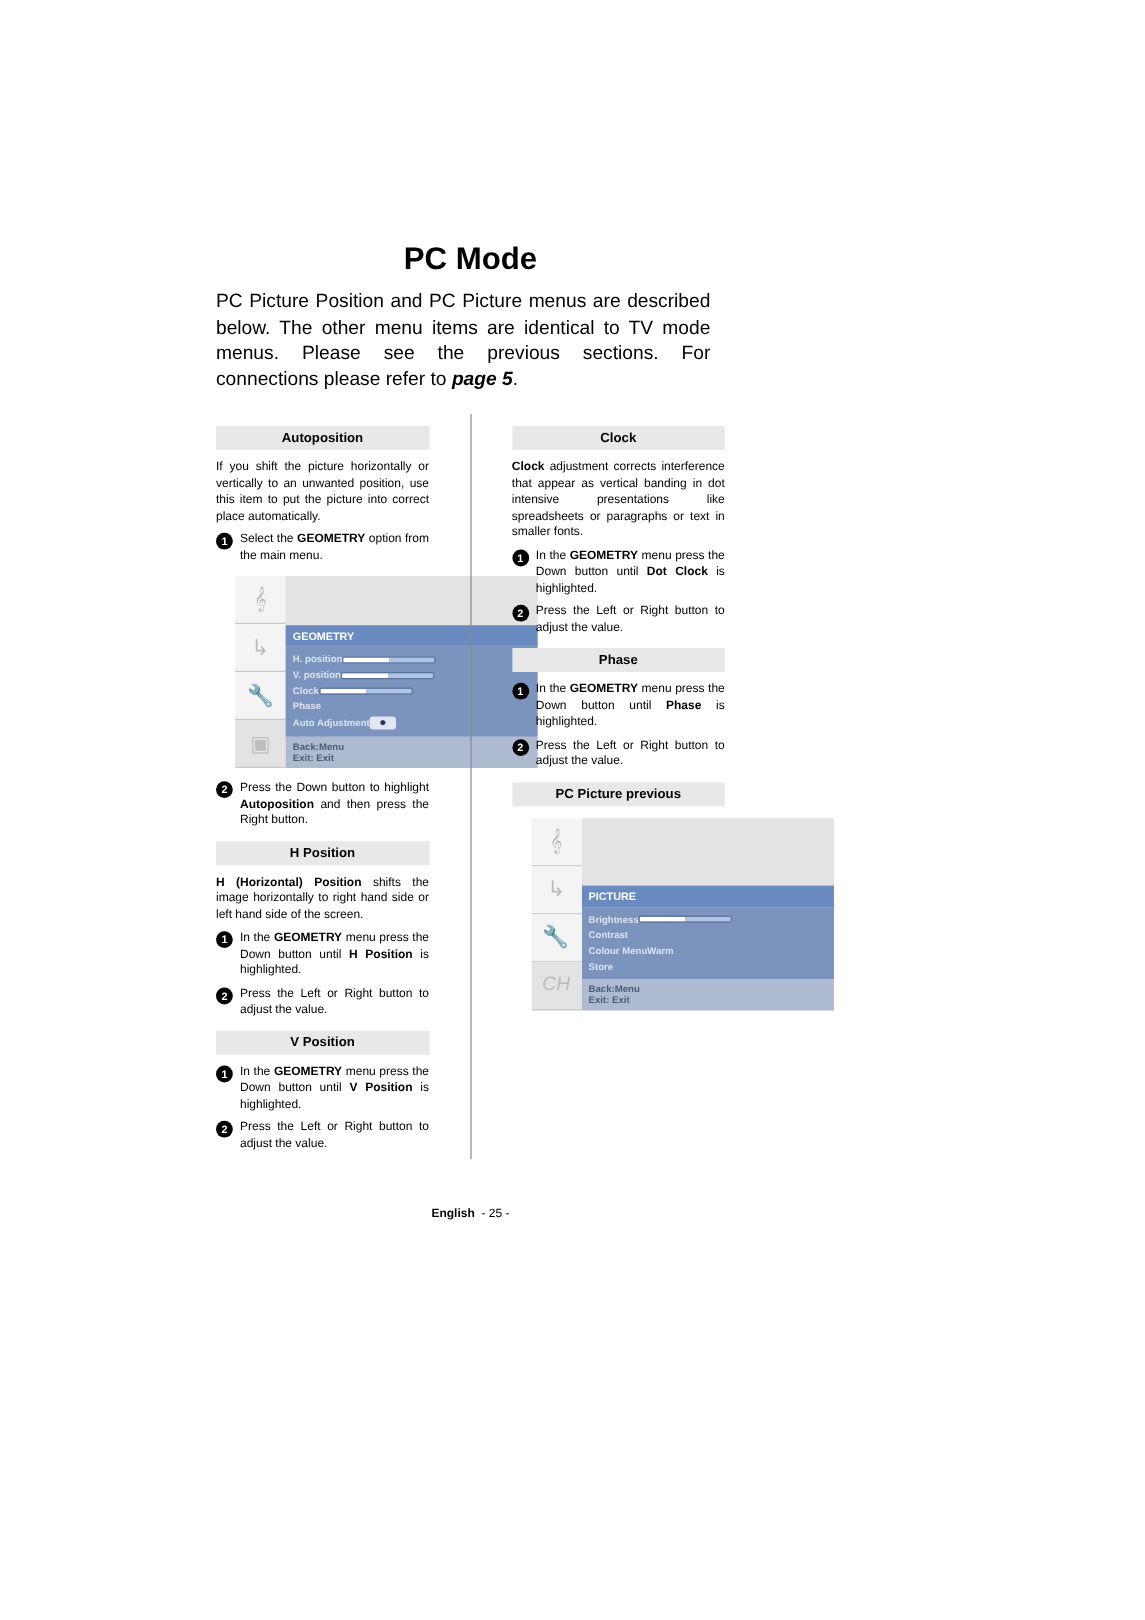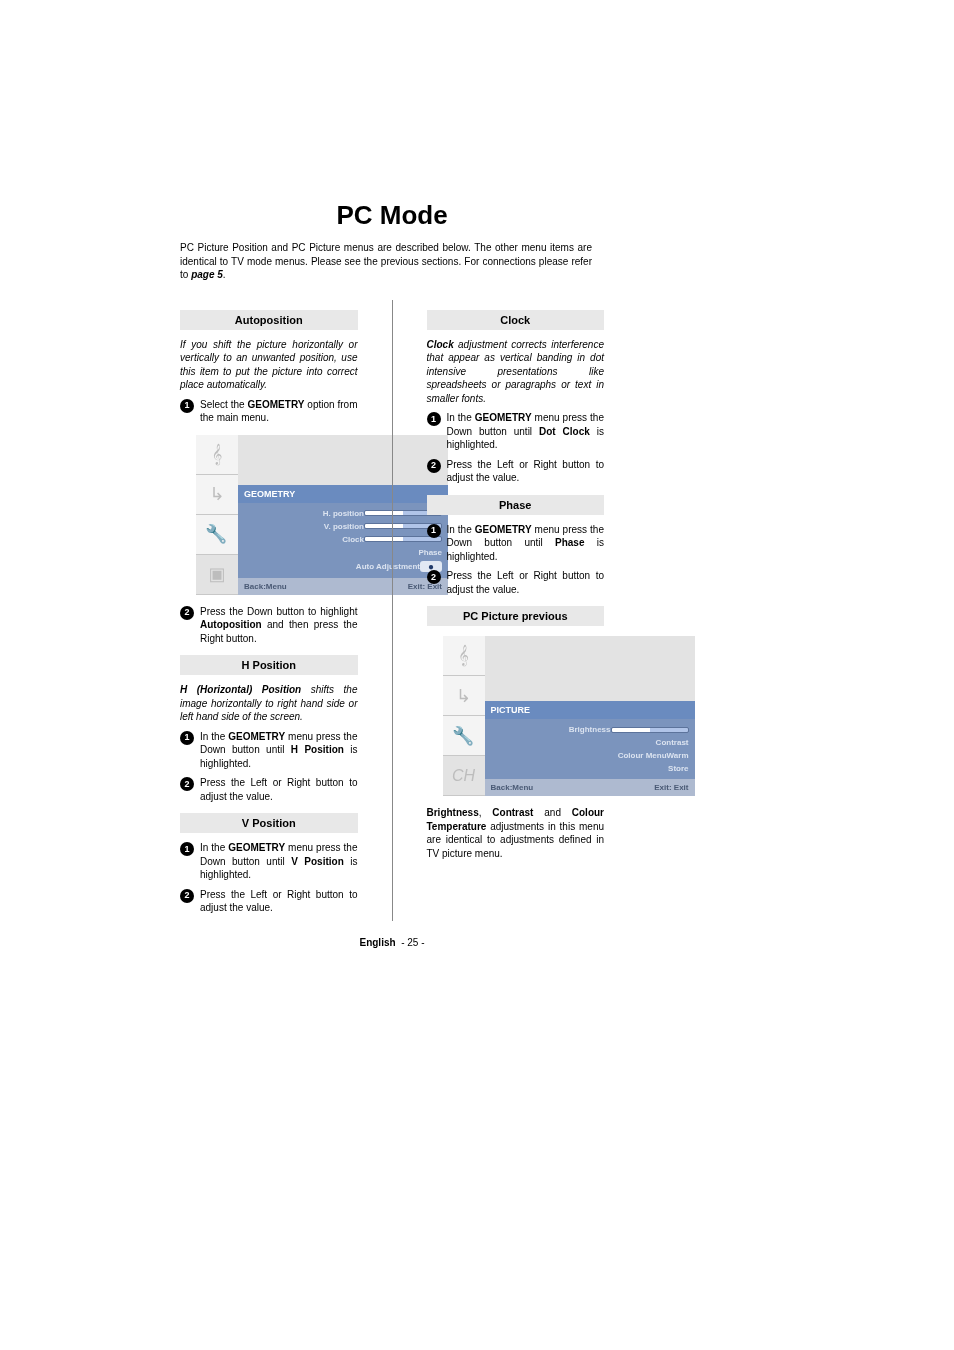--- a/index.html
+++ b/index.html
@@ -15,21 +15,21 @@
     padding: 200px 180px 60px 180px;
     position: relative;
   }
   h1.title {
     text-align: center;
     font-size: 26px;
     font-weight: bold;
     margin: 0 0 10px 0;
   }
   p.intro {
-    font-size: 10px;
+    font-size: 16px;
     text-align: justify;
     margin: 0 12px 18px 0;
     line-height: 1.35;
   }
   .columns {
     display: flex;
     gap: 34px;
   }
   .col {
     flex: 1 1 0;
@@ -47,21 +47,21 @@
     font-size: 11px;
     padding: 4px 0;
     margin: 10px 0 8px 0;
   }
   .body-text {
     font-size: 10px;
     text-align: justify;
     margin: 6px 0;
     line-height: 1.35;
   }
-  .italic { font-style: italic; }
+  .italic { }
   .step {
     display: flex;
     align-items: flex-start;
     gap: 6px;
     font-size: 10px;
     margin: 6px 0;
     line-height: 1.35;
     text-align: justify;
   }
   .step-num {
@@ -116,21 +116,21 @@
     padding: 4px 6px;
     font-size: 9px;
   }
   .osd-content {
     background: #7b94bd;
     padding: 4px 6px;
   }
   .osd-item {
     display: flex;
     align-items: center;
-    justify-content: flex-end;
+    justify-content: flex-start;
     color: #dbe3f0;
     font-size: 8px;
     font-weight: bold;
     padding: 2px 0;
   }
   .osd-bar {
     width: 78px;
     height: 6px;
     background: linear-gradient(to right,#fff 0%,#fff 50%,#b0c4e8 50%,#b0c4e8 100%);
     border: 1px solid #5c739b;
@@ -146,25 +146,26 @@
     text-align: center;
   }
   .osd-footer {
     background: #aebad0;
     color: #4a5a75;
     font-weight: bold;
     font-size: 8px;
     padding: 4px 6px;
     display: flex;
     justify-content: space-between;
+    flex-direction: column;
   }
   .page-footer {
     text-align: center;
     font-size: 10px;
-    margin-top: 16px;
+    margin-top: 40px;
   }
   .page-footer b { font-weight: bold; }
   
   .ic { font-family: "Segoe UI Symbol","Apple Symbols",sans-serif; }
 </style>
 </head>
 <body>
 
 <div class="page">
   <h1 class="title">PC Mode</h1>
@@ -339,22 +340,19 @@
               </div>
               <div class="osd-footer">
                 <span>Back:Menu</span>
                 <span>Exit: Exit</span>
               </div>
             </div>
           </div>
         </div>
       </div>
 
-      <p class="body-text">
-        <b>Brightness</b><span>, </span><b>Contrast</b><span> and </span><b>Colour Temperature</b><span> adjustments in this menu are identical to adjustments defined in TV picture menu.</span>
-      </p>
     </div>
   </div>
 
   <div class="page-footer">
     <b>English</b>&nbsp;&nbsp;<span>- 25 -</span>
   </div>
 </div>
 
 </body></html>

